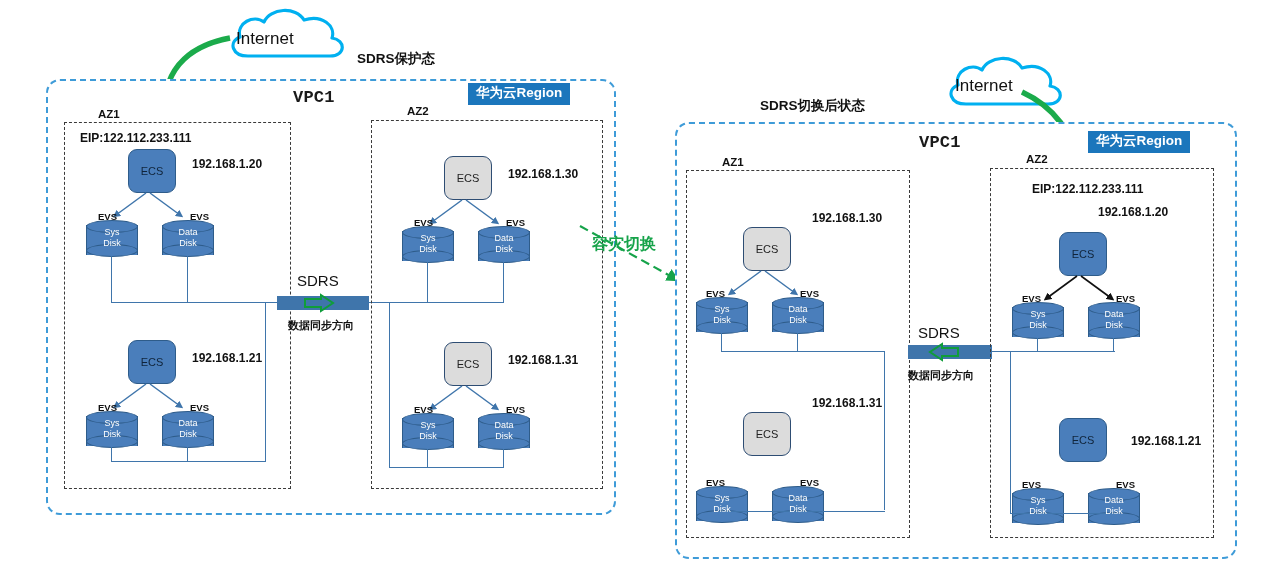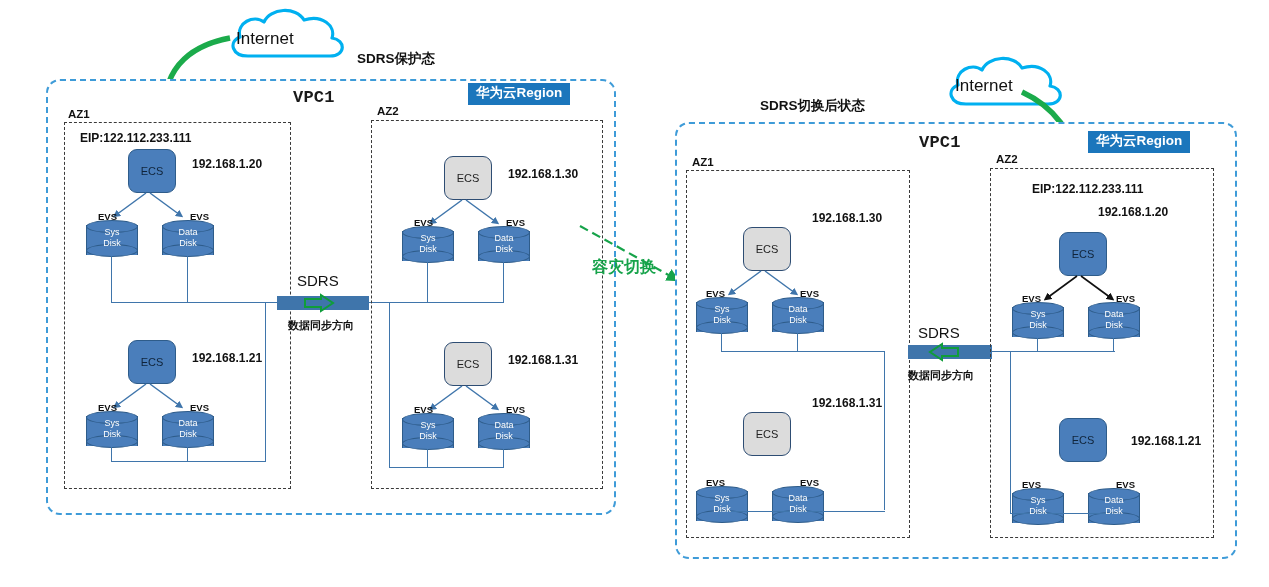--- a/index.html
+++ b/index.html
@@ -12,21 +12,21 @@
 
   
   .vpc{position:absolute;border:2px dashed #3e9bd8;border-radius:14px;background:#fff;}
   .vpc-title{position:absolute;font-weight:bold;font-size:17px;color:#1a1a1a;letter-spacing:.2px;font-family:Liberation Mono, monospace;}
   .panel-title{position:absolute;font-weight:bold;font-size:13.5px;color:#111;white-space:nowrap;}
   .region-badge{position:absolute;background:#1b76bc;color:#fff;font-weight:bold;
                 font-size:13.5px;padding:3px 8px 4px 8px;white-space:nowrap;line-height:1.1;}
 
   
   .az{position:absolute;border:1.5px dashed #3a3a3a;background:transparent;}
-  .az-label{position:absolute;font-weight:bold;font-size:11.5px;color:#111;}
+  .az-label{position:absolute;font-weight:bold;font-size:11.5px;color:#111;margin-left:30px;}
 
   
   .ecs{position:absolute;width:48px;height:44px;border-radius:9px;
        display:flex;align-items:center;justify-content:center;
        font-size:11px;color:#111;box-sizing:border-box;}
   .ecs.active{background:#4a7ebb;border:1.6px solid #2e5c8a;color:#10243a;}
   .ecs.idle{background:#dcdcdc;border:1.6px solid #2e4d73;color:#222;}
 
   
   .disk{position:absolute;width:52px;height:40px;}
@@ -223,21 +223,21 @@
   <div class="ln lnh" style="left:389px;top:467px;width:115px;"></div>
 
   <svg class="abs" style="left:558px;top:218px;" width="130" height="70">
     <defs>
       <marker id="grnDash" markerWidth="6" markerHeight="6" refX="3" refY="3" orient="auto">
         <path d="M0,0 L6,3 L0,6 z" fill="#16a34a"></path>
       </marker>
     </defs>
     <path d="M22 8 L116 60" stroke="#16a34a" stroke-width="2.2" fill="none" stroke-dasharray="9,5" marker-end="url(#grnDash)"></path>
   </svg>
-  <div class="failover-text" style="left:592px;top:257px;">容灾切换</div>
+  <div class="failover-text" style="left:592px;top:234px;">容灾切换</div>
 
   <div class="panel-title" style="left:760px;top:97px;">SDRS切换后状态</div>
 
   <div class="cloud" style="left:940px;top:52px;width:128px;height:60px;">
     <svg width="128" height="60" viewBox="0 0 128 60">
       <path d="M26 52 C10 52 6 38 18 33 C14 19 32 10 42 18 C48 4 74 2 82 16 C100 10 114 22 110 34 C124 36 124 52 108 52 Z" fill="#ffffff" stroke="#00b0f0" stroke-width="3.2" stroke-linejoin="round"></path>
     </svg>
   </div>
   <div class="cloud-text" style="left:955px;top:76px;">Internet</div>
 

